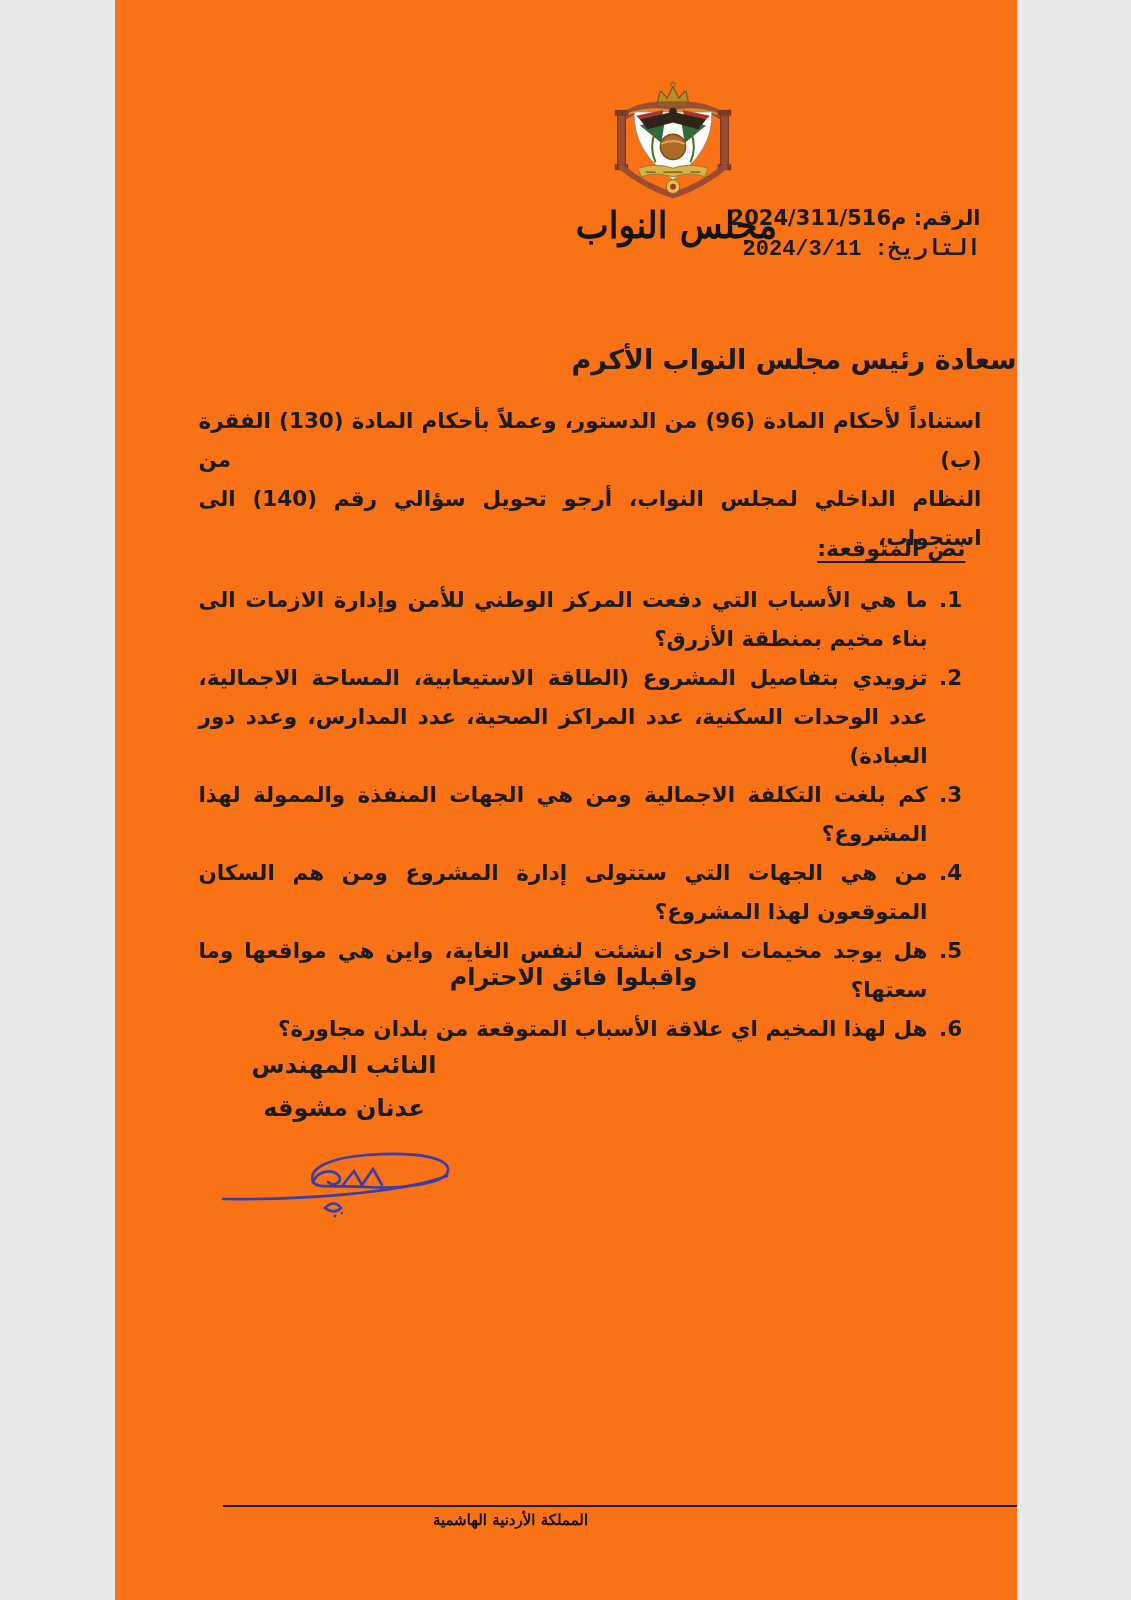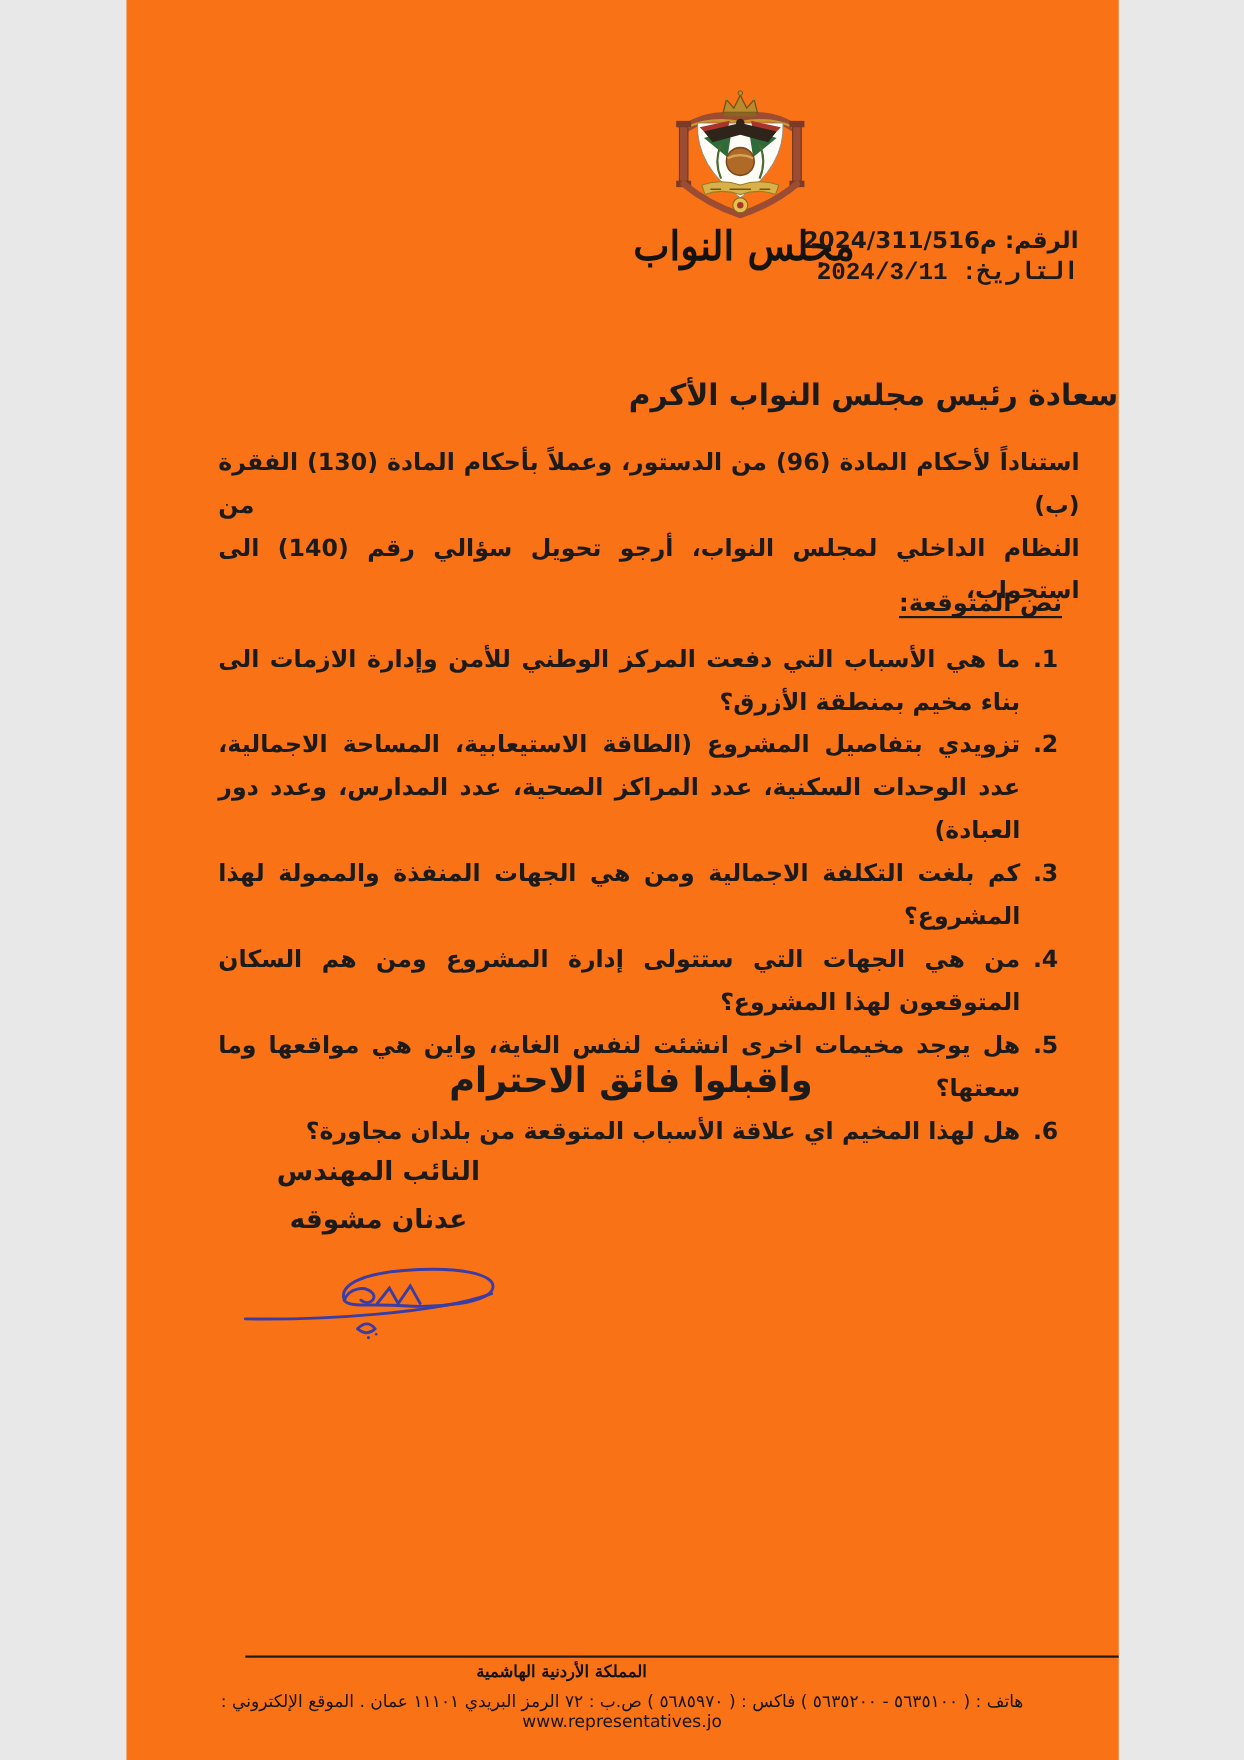--- a/index.html
+++ b/index.html
@@ -103,21 +103,21 @@
     line-height: 39px;
     text-align: justify;
     padding-right: 4px;
   }
 
   .closing {
     position: absolute;
     top: 963px;
     left: 16px; right: 0;
     text-align: center;
-    font-size: 32px;
+    font-size: 24px;
     font-weight: bold;
   }
 
   
   .sign-block {
     position: absolute;
     top: 1051px;
     left: 112px;
     width: 235px;
     text-align: center;
@@ -254,15 +254,14 @@
       <path d="M128,49 L139,35 L147,49 L158,33 L167,49"></path>
       <path d="M232,40 C182,58 80,64 8,63"></path>
       <path d="M110,72 q 9 -9 16 0 q -7 7 -16 0"></path>
       <circle cx="120" cy="80" r="1.4" fill="#3b3da5" stroke="none"></circle>
       <circle cx="127" cy="77" r="1.2" fill="#3b3da5" stroke="none"></circle>
     </g>
   </svg>
 
   <div class="footer-rule"></div>
   <div class="footer-kingdom">المملكة الأردنية الهاشمية</div>
-  <div class="footer-contact">هاتف : ( ٥٦٣٥١٠٠ - ٥٦٣٥٢٠٠ ) فاكس : ( ٥٦٨٥٩٧٠ ) ص.ب : ٧٢ الرمز البريدي ١١١٠١ عمان . الموقع الإلكتروني : www.representatives.jo</div>
 
 </div>
 
 </body></html>

